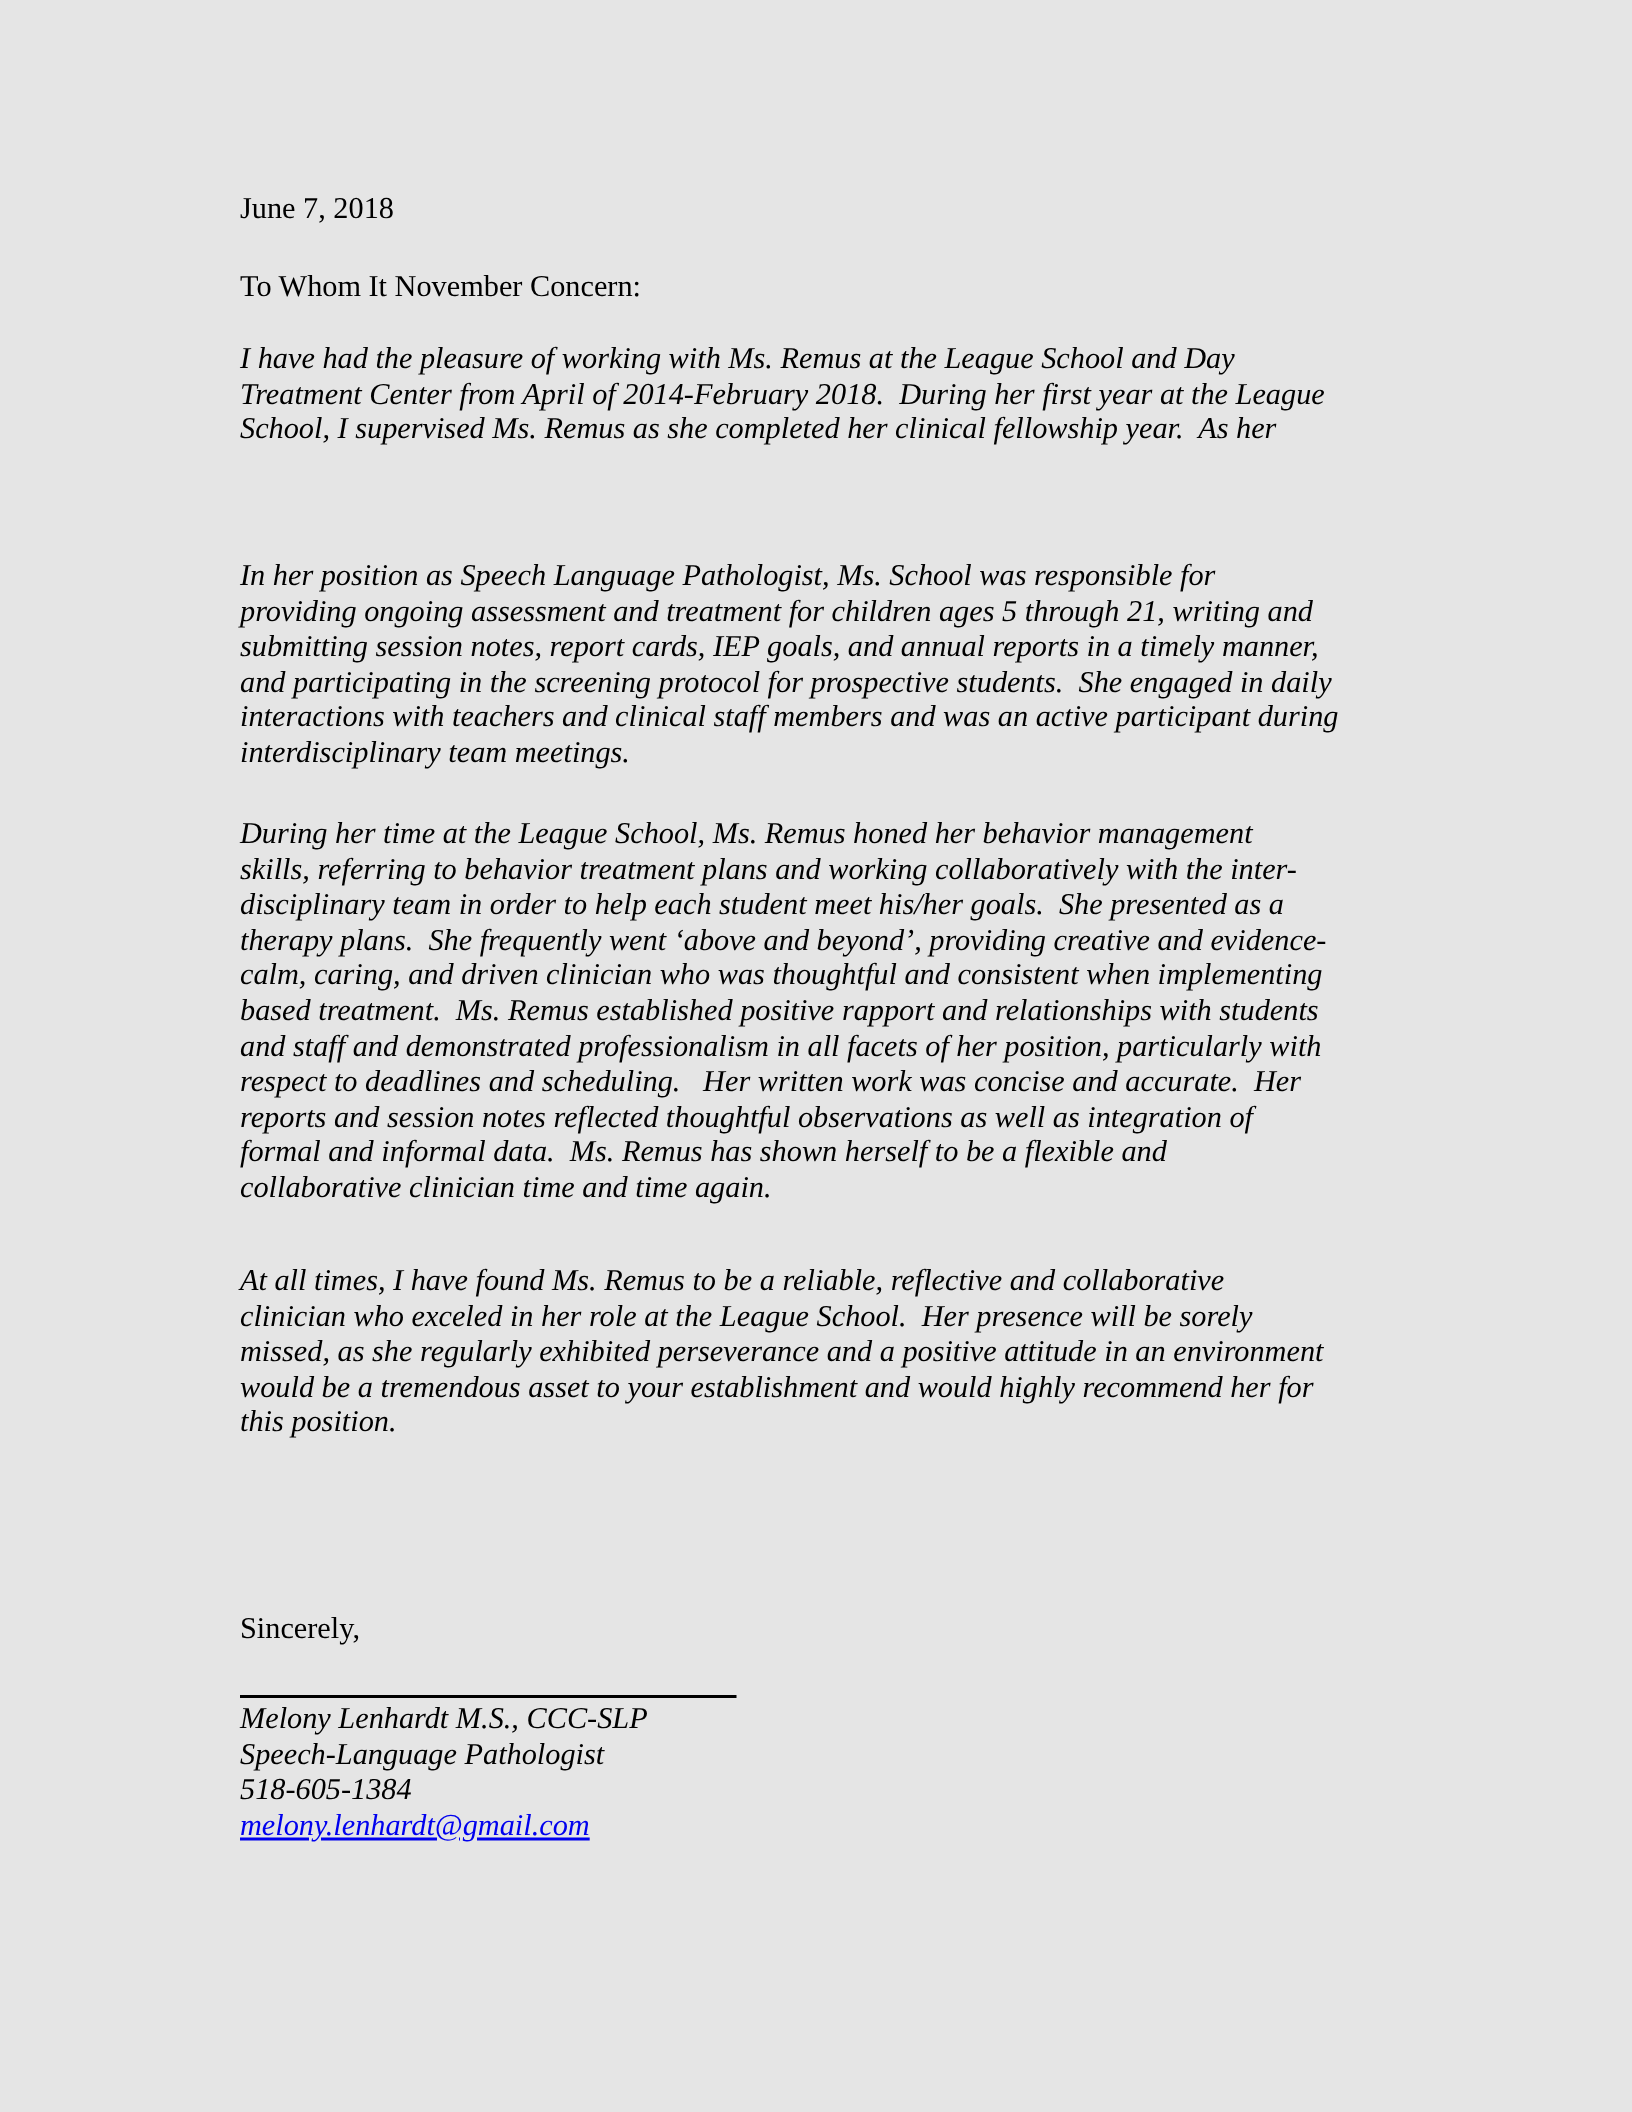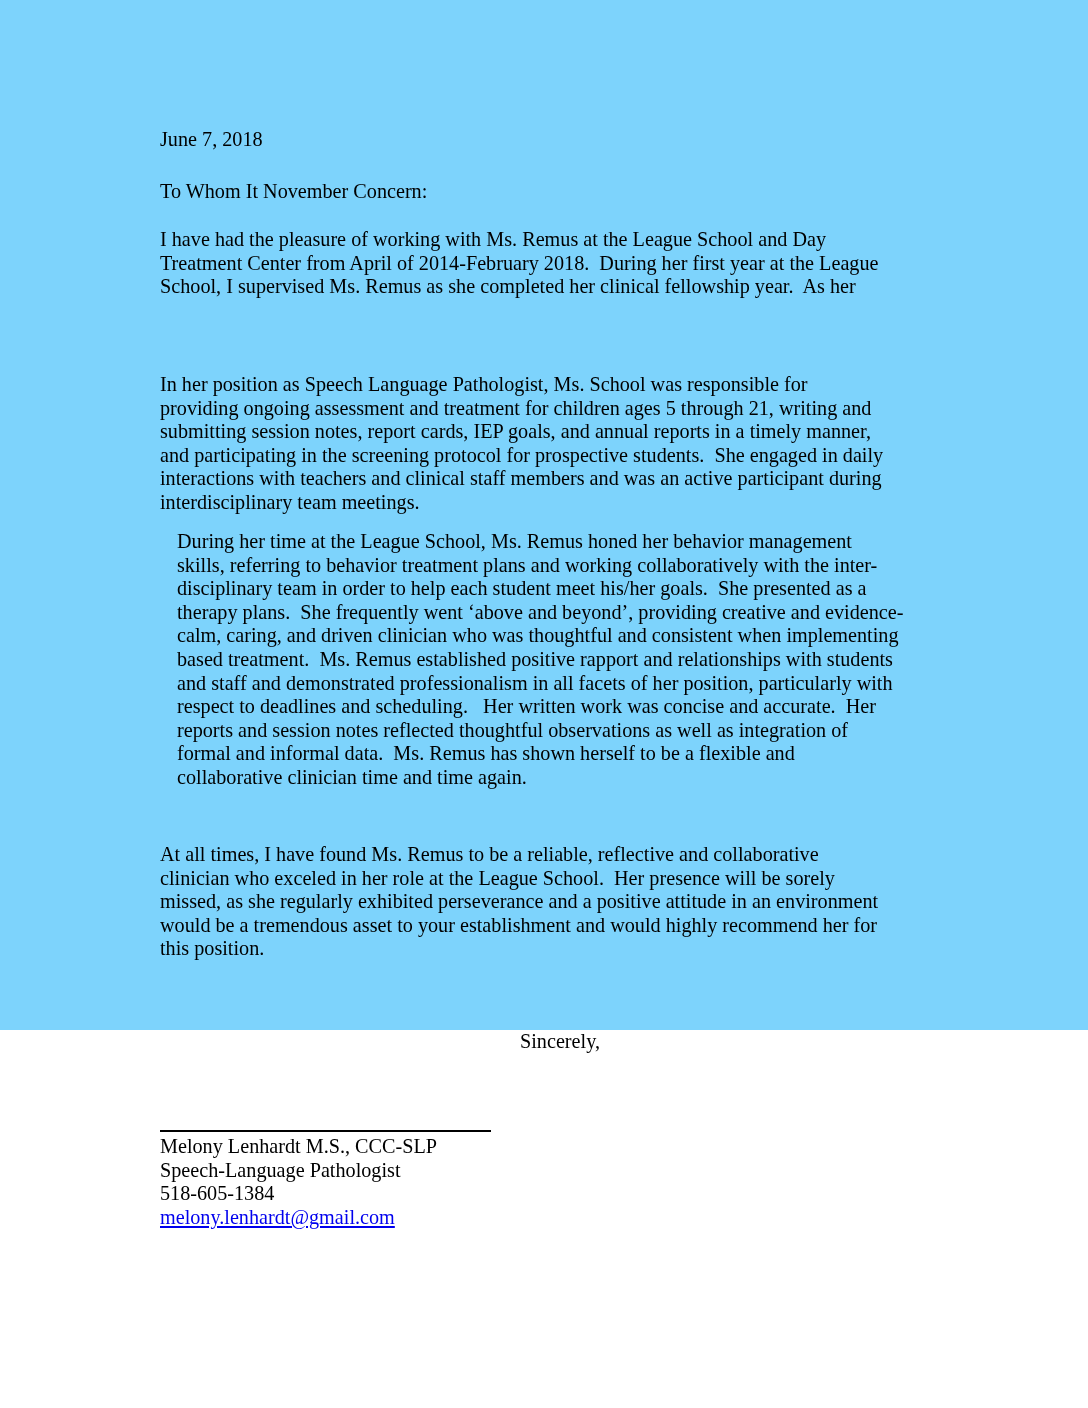--- a/index.html
+++ b/index.html
@@ -1,30 +1,30 @@
 <!DOCTYPE html>
 <html><head>
 <meta charset="utf-8">
 <style>
   html, body { margin: 0; padding: 0; background: #ffffff; }
   body { width: 1088px; height: 1408px; position: relative; overflow: hidden; }
   .page {
-    position: absolute; left: 0; top: 0; width: 1088px; height: 1030px; background: #7dd3fc;
+    position: absolute; left: 0; top: 0; width: 1088px; height: 1408px; background: #e5e5e5;
     font-family: "Liberation Serif", "DejaVu Serif", serif; color: #000;
     font-size: 20.2px; line-height: 23.6px;
   }
   .blk { position: absolute; left: 160px; width: 800px; margin: 0; }
-  .line { display: block; white-space: pre; }
+  .line { display: block; white-space: pre; font-style: italic; }
   #date { top: 128px; }
   #salutation { top: 180px; }
   #p1 { top: 228px; }
   #p2 { top: 373px; }
-  #p3 { top: 530px; margin-left: 17px; }
+  #p3 { top: 545px; }
   #p4 { top: 843px; }
-  #closing { top: 1030px; text-align: center; }
+  #closing { top: 1075px; }
   .sigline { position: absolute; left: 160px; top: 1130px; width: 331px; height: 0; border-top: 2px solid #000; }
   #sigblock { top: 1135px; }
   .email { color: #0000ee; text-decoration: underline; }
 </style>
 </head>
 <body>
 
 <div class="page">
   <p class="blk" id="date">June 7, 2018</p>
   <p class="blk" id="salutation">To Whom It November Concern:</p>

